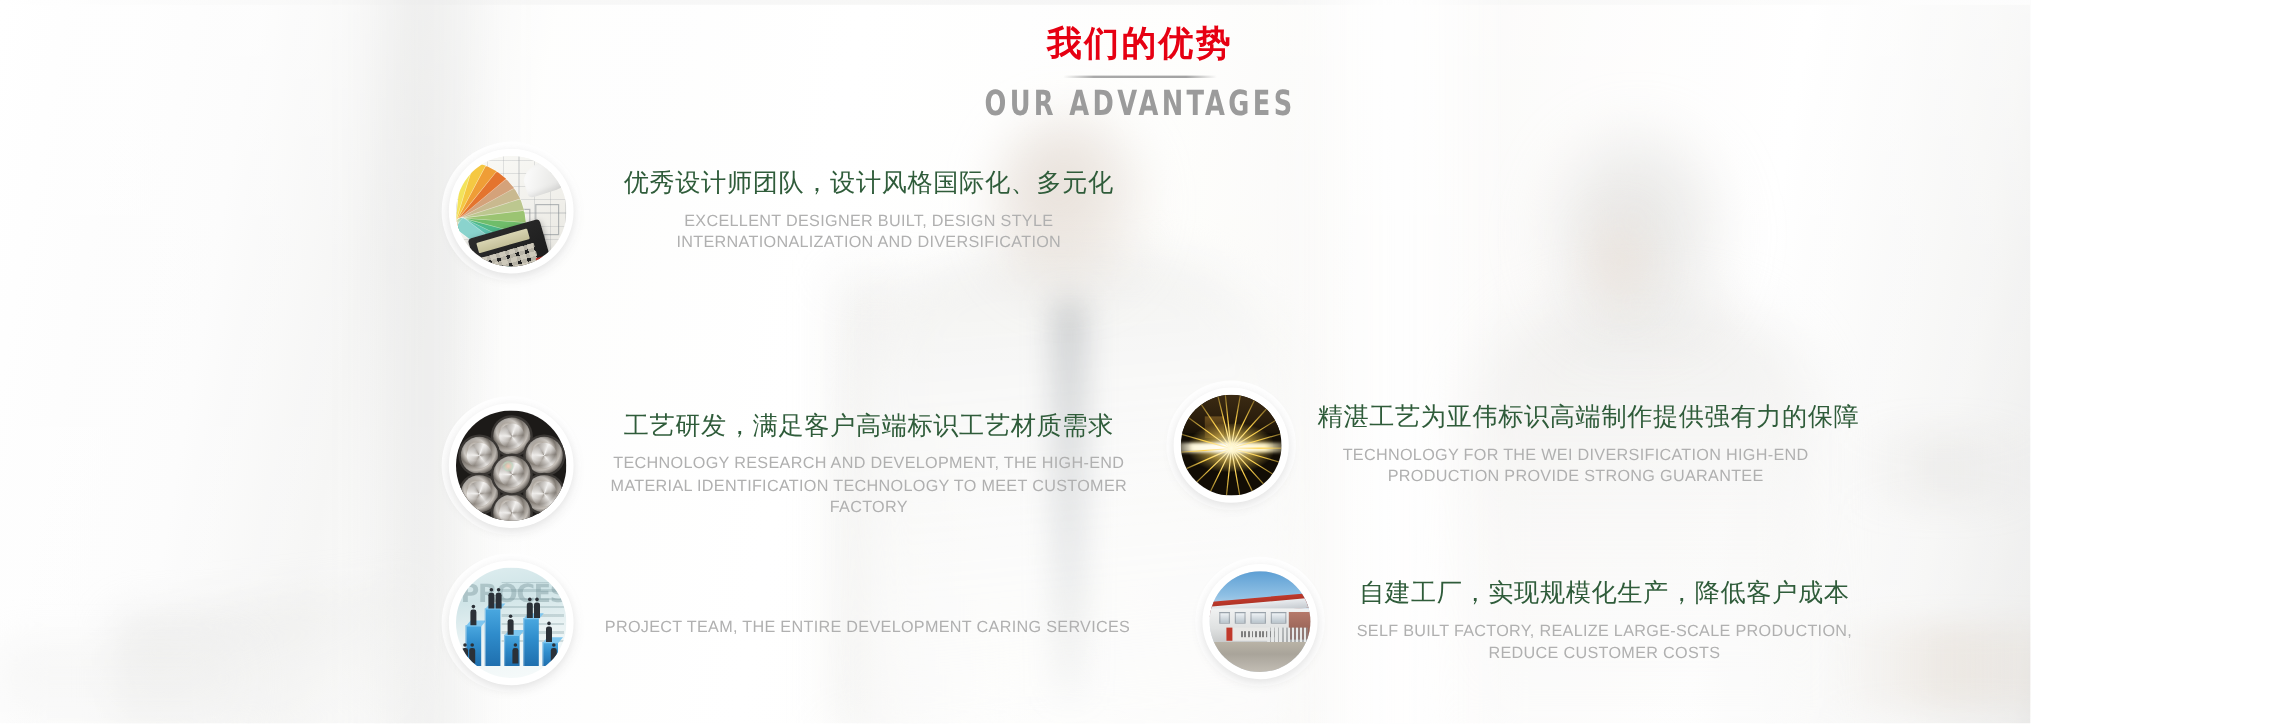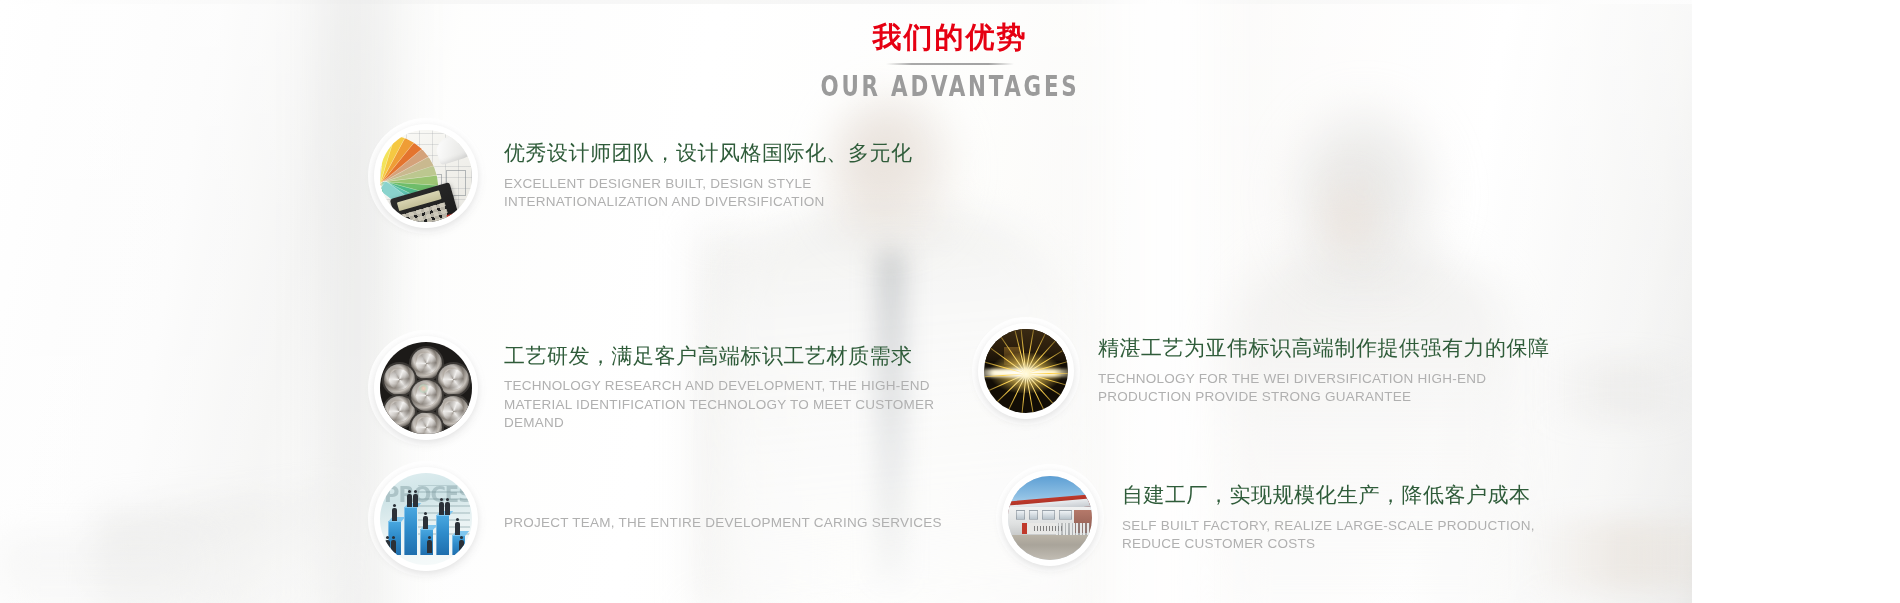--- a/index.html
+++ b/index.html
@@ -156,21 +156,21 @@
   .header-en {
     font-size:29px; font-weight:700; color:#9b9b9b;
     letter-spacing:3.4px;
     transform:scaleX(.82);
     transform-origin:center;
     font-family:"DejaVu Sans Condensed","Liberation Sans", sans-serif;
   }
 
   
   .item {
-    position:absolute; display:flex; align-items:center; z-index:5;
+    position:absolute; display:flex; align-items:center; z-index:5;text-align:center;
   }
   .thumb {
     position:relative;
     border-radius:50%;
     background:#ffffff;
     box-shadow:0 3px 9px rgba(120,120,120,.22), 0 0 0 6px rgba(255,255,255,.92);
     overflow:hidden;
     flex:0 0 auto;
   }
   .thumb-inner {
@@ -465,21 +465,21 @@
           <div class="t" style="left:4px;top:54px;width:31px;height:31px;"></div>
           <div class="t" style="left:58px;top:54px;width:31px;height:31px;"></div>
           <div class="t" style="left:31px;top:70px;width:31px;height:31px;"></div>
           <div class="t" style="left:31px;top:38px;width:31px;height:31px;"></div>
           <div class="glint"></div>
         </div>
       </div>
     </div>
     <div class="txt">
       <div class="txt-cn">工艺研发，满足客户高端标识工艺材质需求</div>
-      <div class="txt-en">TECHNOLOGY RESEARCH AND DEVELOPMENT, THE HIGH-END MATERIAL IDENTIFICATION TECHNOLOGY TO MEET CUSTOMER DEMAND</div>
+      <div class="txt-en">TECHNOLOGY RESEARCH AND DEVELOPMENT, THE HIGH-END MATERIAL IDENTIFICATION TECHNOLOGY TO MEET CUSTOMER FACTORY</div>
     </div>
   </div>
 
   <div class="item" id="item-3">
     <div class="thumb">
       <div class="thumb-inner">
         <div class="art-biz">
           <div class="ghost">PROCESS</div>
           <div class="words"></div>
           <div class="bar" style="left:8px;width:13px;height:34px;"></div>

